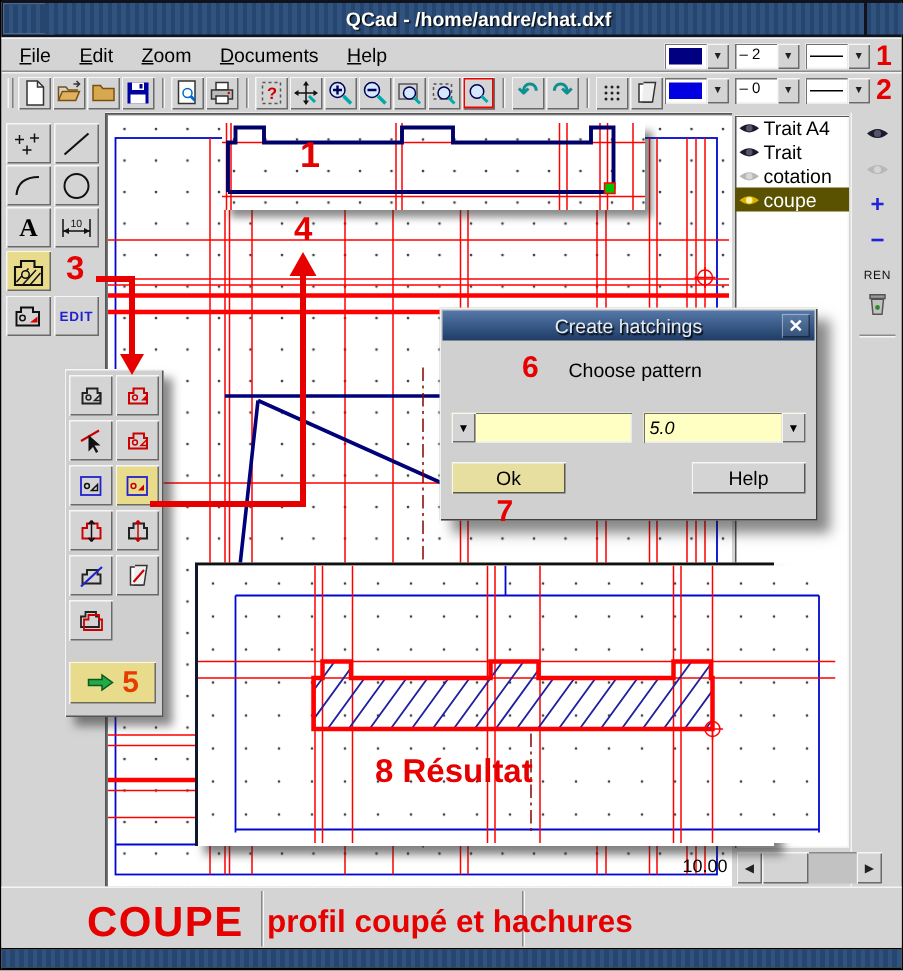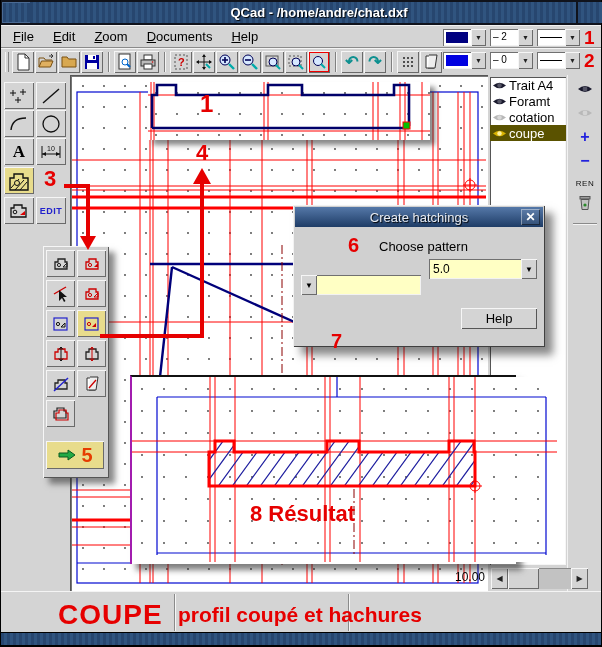--- a/index.html
+++ b/index.html
@@ -44,21 +44,21 @@
   .ltbtn.sel { background:#e8dc8c; }
   .editlbl { color:#2222cc; font-weight:bold; font-size:9px; letter-spacing:0.5px; }
 
   
   #drawwrap { position:absolute; left:70px; top:75px; width:418px; height:516px; box-shadow: inset 1px 1px 0 #555, inset 2px 2px 0 #777, inset -1px -1px 0 #fff; background:#fff; }
   #maincanvas { position:absolute; left:72px; top:77px; }
   #zoomval { position:absolute; left:403px; top:570px; width:82px; text-align:right; font-size:12px; color:#000; z-index:5; }
 
   
   #inset1 { position:absolute; left:148px; top:82px; width:282px; height:58px; background:#fff; box-shadow:5px 5px 5px rgba(40,40,40,.55); z-index:20; }
-  #inset8 { position:absolute; left:130px; top:375px; width:386px; height:189px; background:#fff; border-left:2px solid #a21caf; border-top:2px solid #111; box-shadow:6px 6px 6px rgba(40,40,40,.6); z-index:25; }
+  #inset8 { position:absolute; left:130px; top:375px; width:386px; height:189px; background:#fff; border-left:2px solid #0f172a; border-top:2px solid #111; box-shadow:6px 6px 6px rgba(40,40,40,.6); z-index:25; }
 
   
   #popup { position:absolute; left:43px; top:246px; width:66px; height:232px; background:#cfcfcf; box-shadow: inset 1px 1px 0 #f6f6f6, inset -1px -1px 0 #555, 6px 6px 6px rgba(40,40,40,.55); z-index:30; }
   .pbtn { position:absolute; width:29px; height:27px; display:flex; align-items:center; justify-content:center; background:#d4d4d4; box-shadow: inset 1px 1px 0 #f6f6f6, inset -1px -1px 0 #6a6a6a; }
   .pbtn.sel { background:#e8dc8c; }
   #nextbtn { position:absolute; left:3px; top:195px; width:58px; height:28px; background:#e8dc8c; box-shadow: inset 1px 1px 0 #f6f6f6, inset -1px -1px 0 #6a6a6a; display:flex; align-items:center; justify-content:center; gap:4px; }
   #nextbtn .num { color:#e63c00; font-weight:bold; font-size:20px; }
 
   
   #dialog { position:absolute; left:293px; top:205px; width:252px; height:142px; background:#d0d0d0; box-shadow: inset 1px 1px 0 #f2f2f2, inset -1px -1px 0 #404040, 8px 8px 8px rgba(20,20,20,.5); z-index:50; }
@@ -570,42 +570,43 @@
       <span class="t">Create hatchings</span>
       <div id="dlgclose">
           <span>✕</span>
         </div>
     </div>
     <div class="ann" style="left:55px;top:30px;font-size:20px;">6</div>
     <div style="position:absolute;left:86px;top:34px;font-size:13px;color:#000;">Choose pattern</div>
     <div class="ycombo" style="left:8px;top:70px;width:120px;">
       <div class="dbtn">▼</div>
     </div>
-    <div class="ycombo" style="left:136px;top:54px;width:108px;">
+    <div class="ycombo" style="left:136px;top:70px;width:108px;font-style:italic;">
       <div class="val">5.0</div>
       <div class="dbtn">▼</div>
     </div>
+    <button class="dlgbtn ok" style="left:8px;top:103px;">Ok</button>
     <button class="dlgbtn" style="left:168px;top:103px;">Help</button>
     <div class="ann" style="left:38px;top:126px;font-size:20px;">7</div>
   </div>
 
   <div id="layerbox">
     <div class="lrow">
       <svg width="15" height="11">
           <path d="M1,5.5 Q7.5,0 14,5.5 Q7.5,11 1,5.5z" fill="#1a1a2e"></path>
           <circle cx="7.5" cy="5.5" r="2.2" fill="#556"></circle>
         </svg>
       <span>Trait A4</span>
     </div>
     <div class="lrow">
       <svg width="15" height="11">
           <path d="M1,5.5 Q7.5,0 14,5.5 Q7.5,11 1,5.5z" fill="#1a1a2e"></path>
           <circle cx="7.5" cy="5.5" r="2.2" fill="#556"></circle>
         </svg>
-      <span>Foramt</span>
+      <span>Trait</span>
     </div>
     <div class="lrow">
       <svg width="15" height="11">
           <path d="M1,5.5 Q7.5,0 14,5.5 Q7.5,11 1,5.5z" fill="#b8b8b8"></path>
           <circle cx="7.5" cy="5.5" r="2.2" fill="#d8d8d8"></circle>
         </svg>
       <span>cotation</span>
     </div>
     <div class="lrow sel">
       <svg width="15" height="11">

